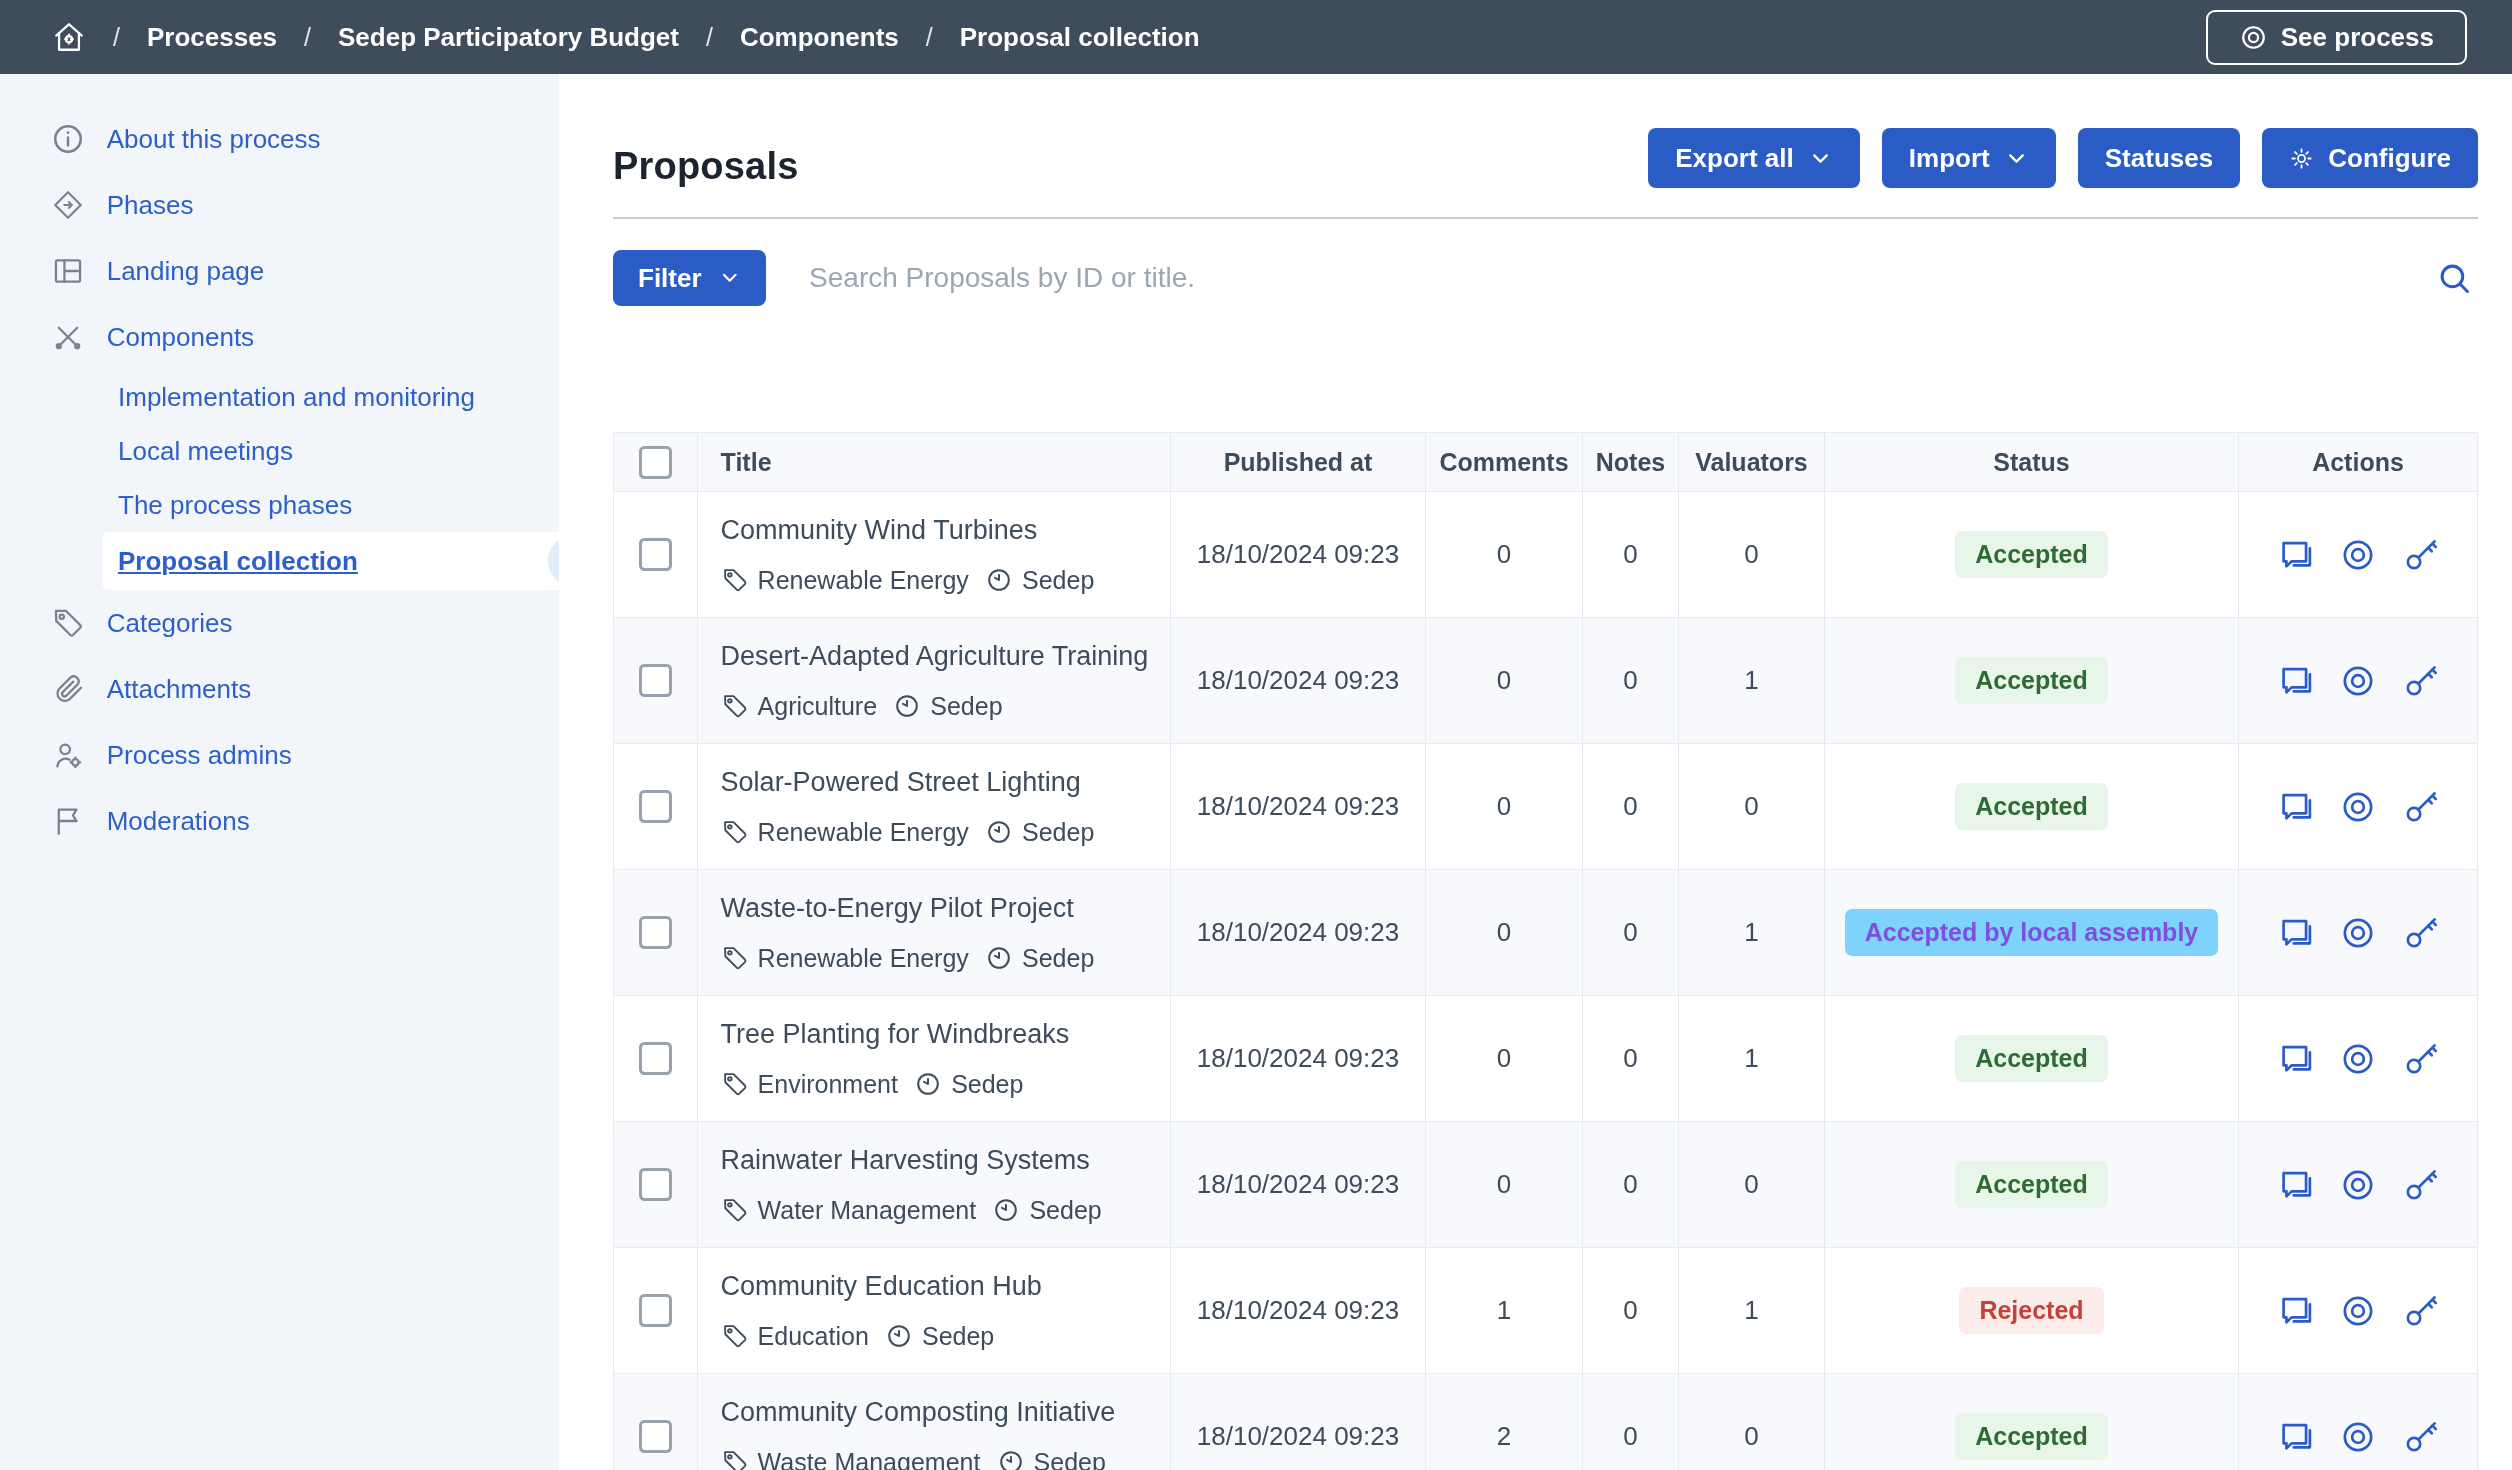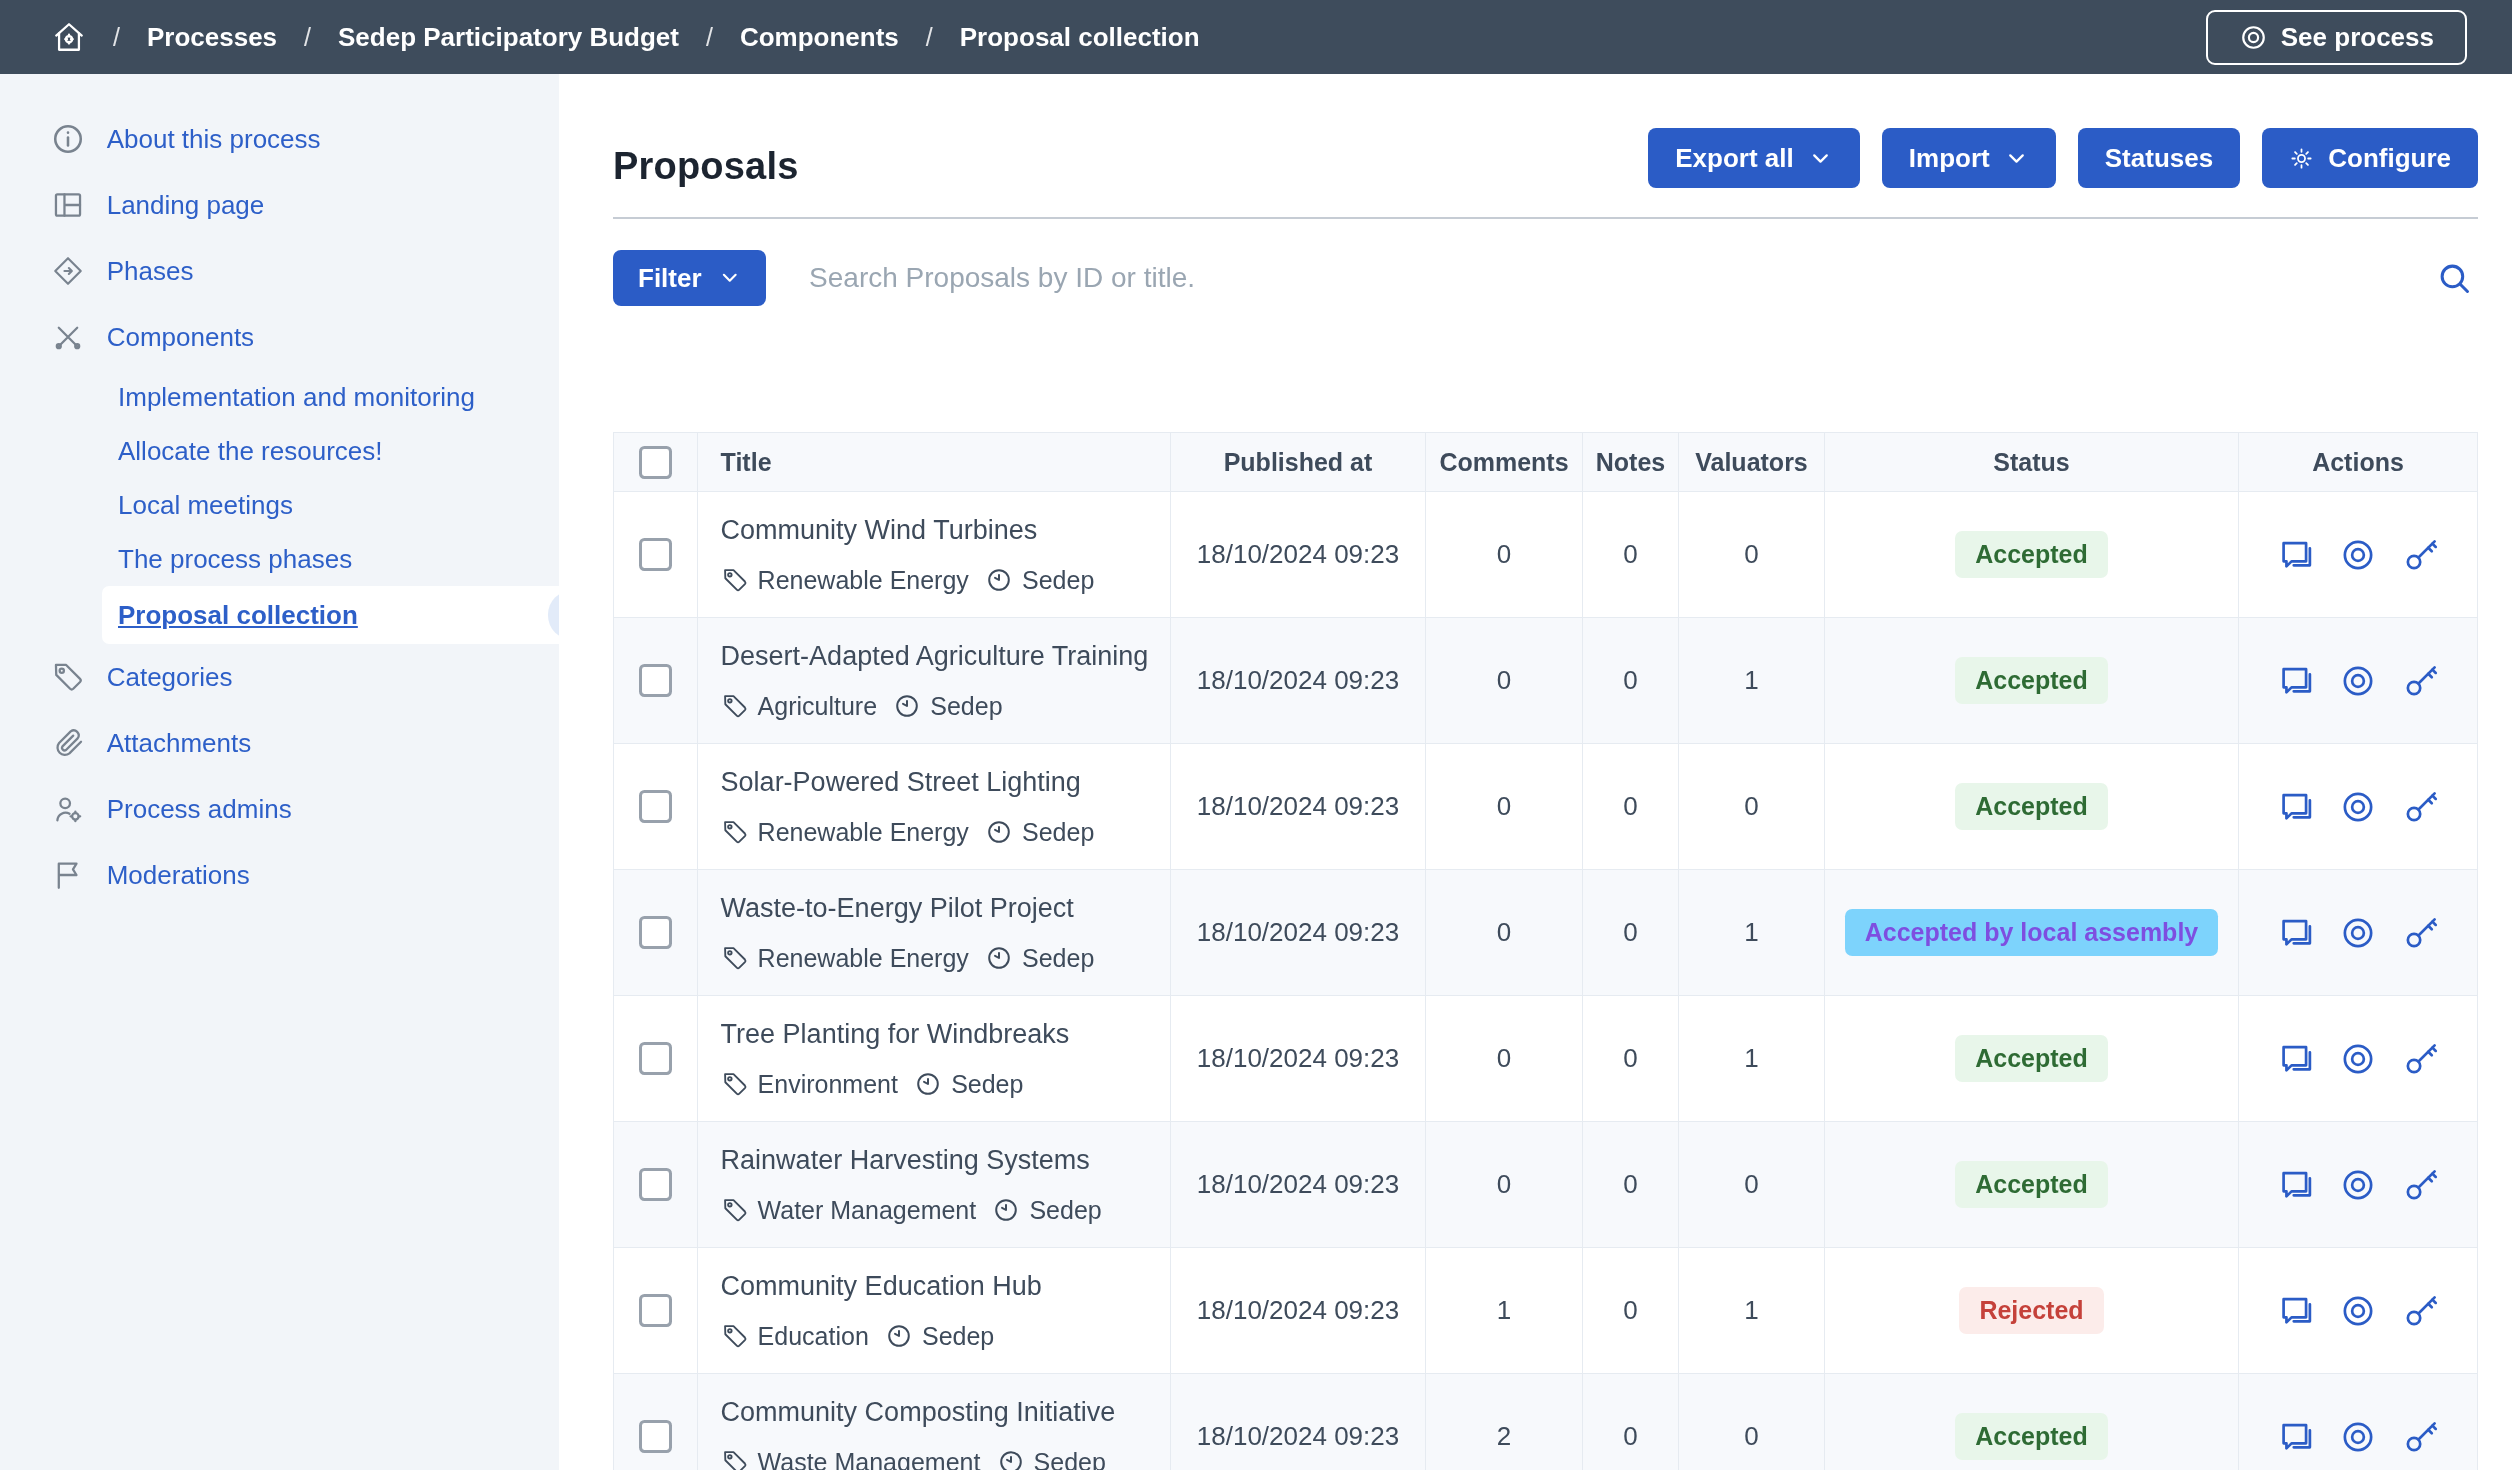--- a/index.html
+++ b/index.html
@@ -119,53 +119,49 @@
           <svg viewBox="0 0 24 24" fill="none" stroke="currentColor" stroke-width="1.8" stroke-linecap="round" stroke-linejoin="round">
             <circle cx="12" cy="12" r="9"></circle>
             <path d="M12 11v5.5"></path>
             <path d="M12 7.4v.2"></path>
           </svg>
         </span>
         <span class="side-label">About this process</span>
       </div>
       <div class="side-item">
         <span class="s-icon">
+          <svg viewBox="0 0 24 24" fill="none" stroke="currentColor" stroke-width="1.5" stroke-linecap="round" stroke-linejoin="round">
+            <path d="M12 3l9 9-9 9-9-9z"></path>
+            <path d="M9.5 12h5M12.6 9.9l2.1 2.1-2.1 2.1"></path>
+          </svg>
+        </span>
+        <span class="side-label">Phases</span>
+      </div>
+      <div class="side-item">
+        <span class="s-icon">
           <svg viewBox="0 0 24 24" fill="none" stroke="currentColor" stroke-width="1.6" stroke-linecap="round" stroke-linejoin="round">
             <rect x="3.5" y="4.5" width="17" height="15" rx="1"></rect>
             <path d="M9.5 4.5v15M9.5 12h11"></path>
           </svg>
         </span>
         <span class="side-label">Landing page</span>
-      </div>
-      <div class="side-item">
-        <span class="s-icon">
-          <svg viewBox="0 0 24 24" fill="none" stroke="currentColor" stroke-width="1.5" stroke-linecap="round" stroke-linejoin="round">
-            <path d="M12 3l9 9-9 9-9-9z"></path>
-            <path d="M9.5 12h5M12.6 9.9l2.1 2.1-2.1 2.1"></path>
-          </svg>
-        </span>
-        <span class="side-label">Phases</span>
       </div>
       <div class="side-item">
         <span class="s-icon">
           <svg viewBox="0 0 24 24" fill="none" stroke="currentColor" stroke-width="1.6" stroke-linecap="round" stroke-linejoin="round">
             <path d="M5.5 5.5L18.5 18.5M18.5 5.5L5.5 18.5"></path>
             <circle cx="5.5" cy="18.5" r="1.4"></circle>
             <circle cx="18.5" cy="18.5" r="1.4"></circle>
           </svg>
         </span>
         <span class="side-label">Components</span>
       </div>
       <div class="side-item side-sub">
         <span class="side-label">Implementation and monitoring</span>
         <span class="side-badge">8</span>
-      </div>
-      <div class="side-item side-sub">
-        <span class="side-label">Allocate the resources!</span>
-        <span class="side-badge">1</span>
       </div>
       <div class="side-item side-sub">
         <span class="side-label">Local meetings</span>
         <span class="side-badge">4</span>
       </div>
       <div class="side-item side-sub">
         <span class="side-label">The process phases</span>
       </div>
       <div class="side-item side-sub side-selected">
         <span class="side-label">Proposal collection</span>

